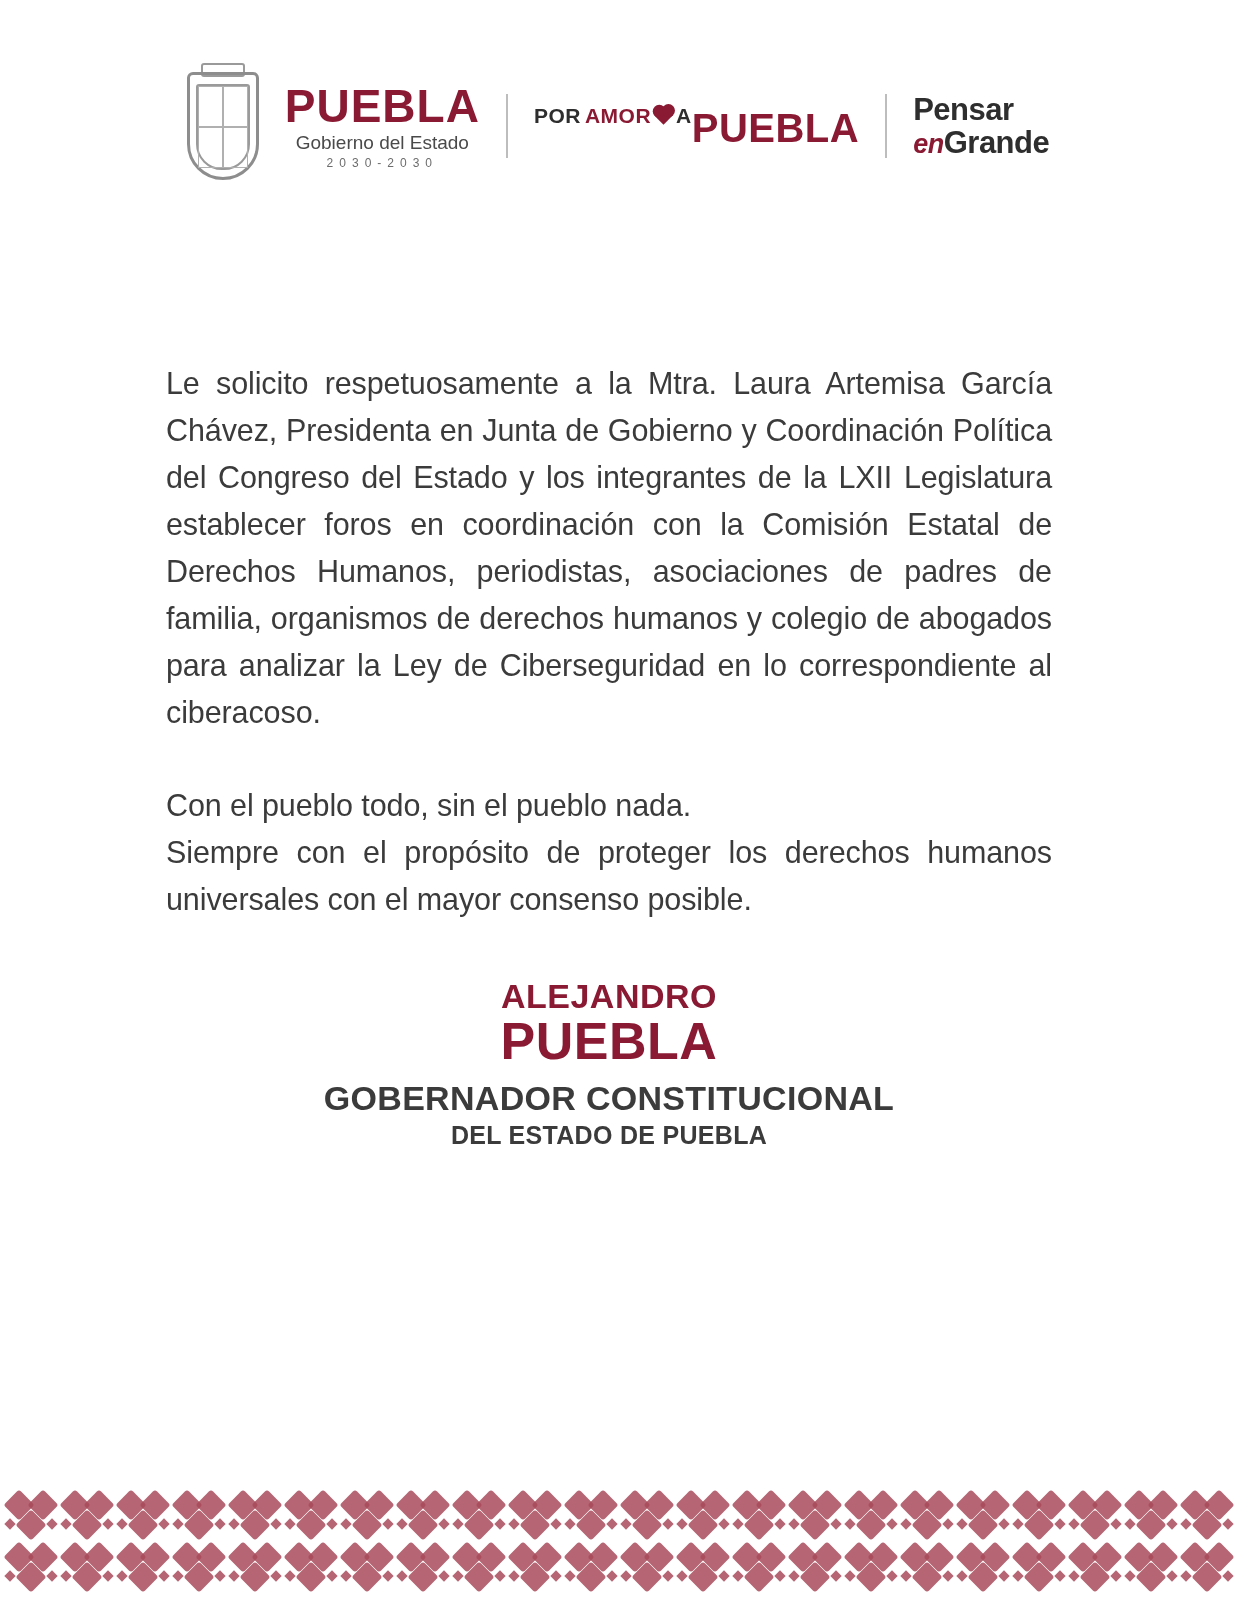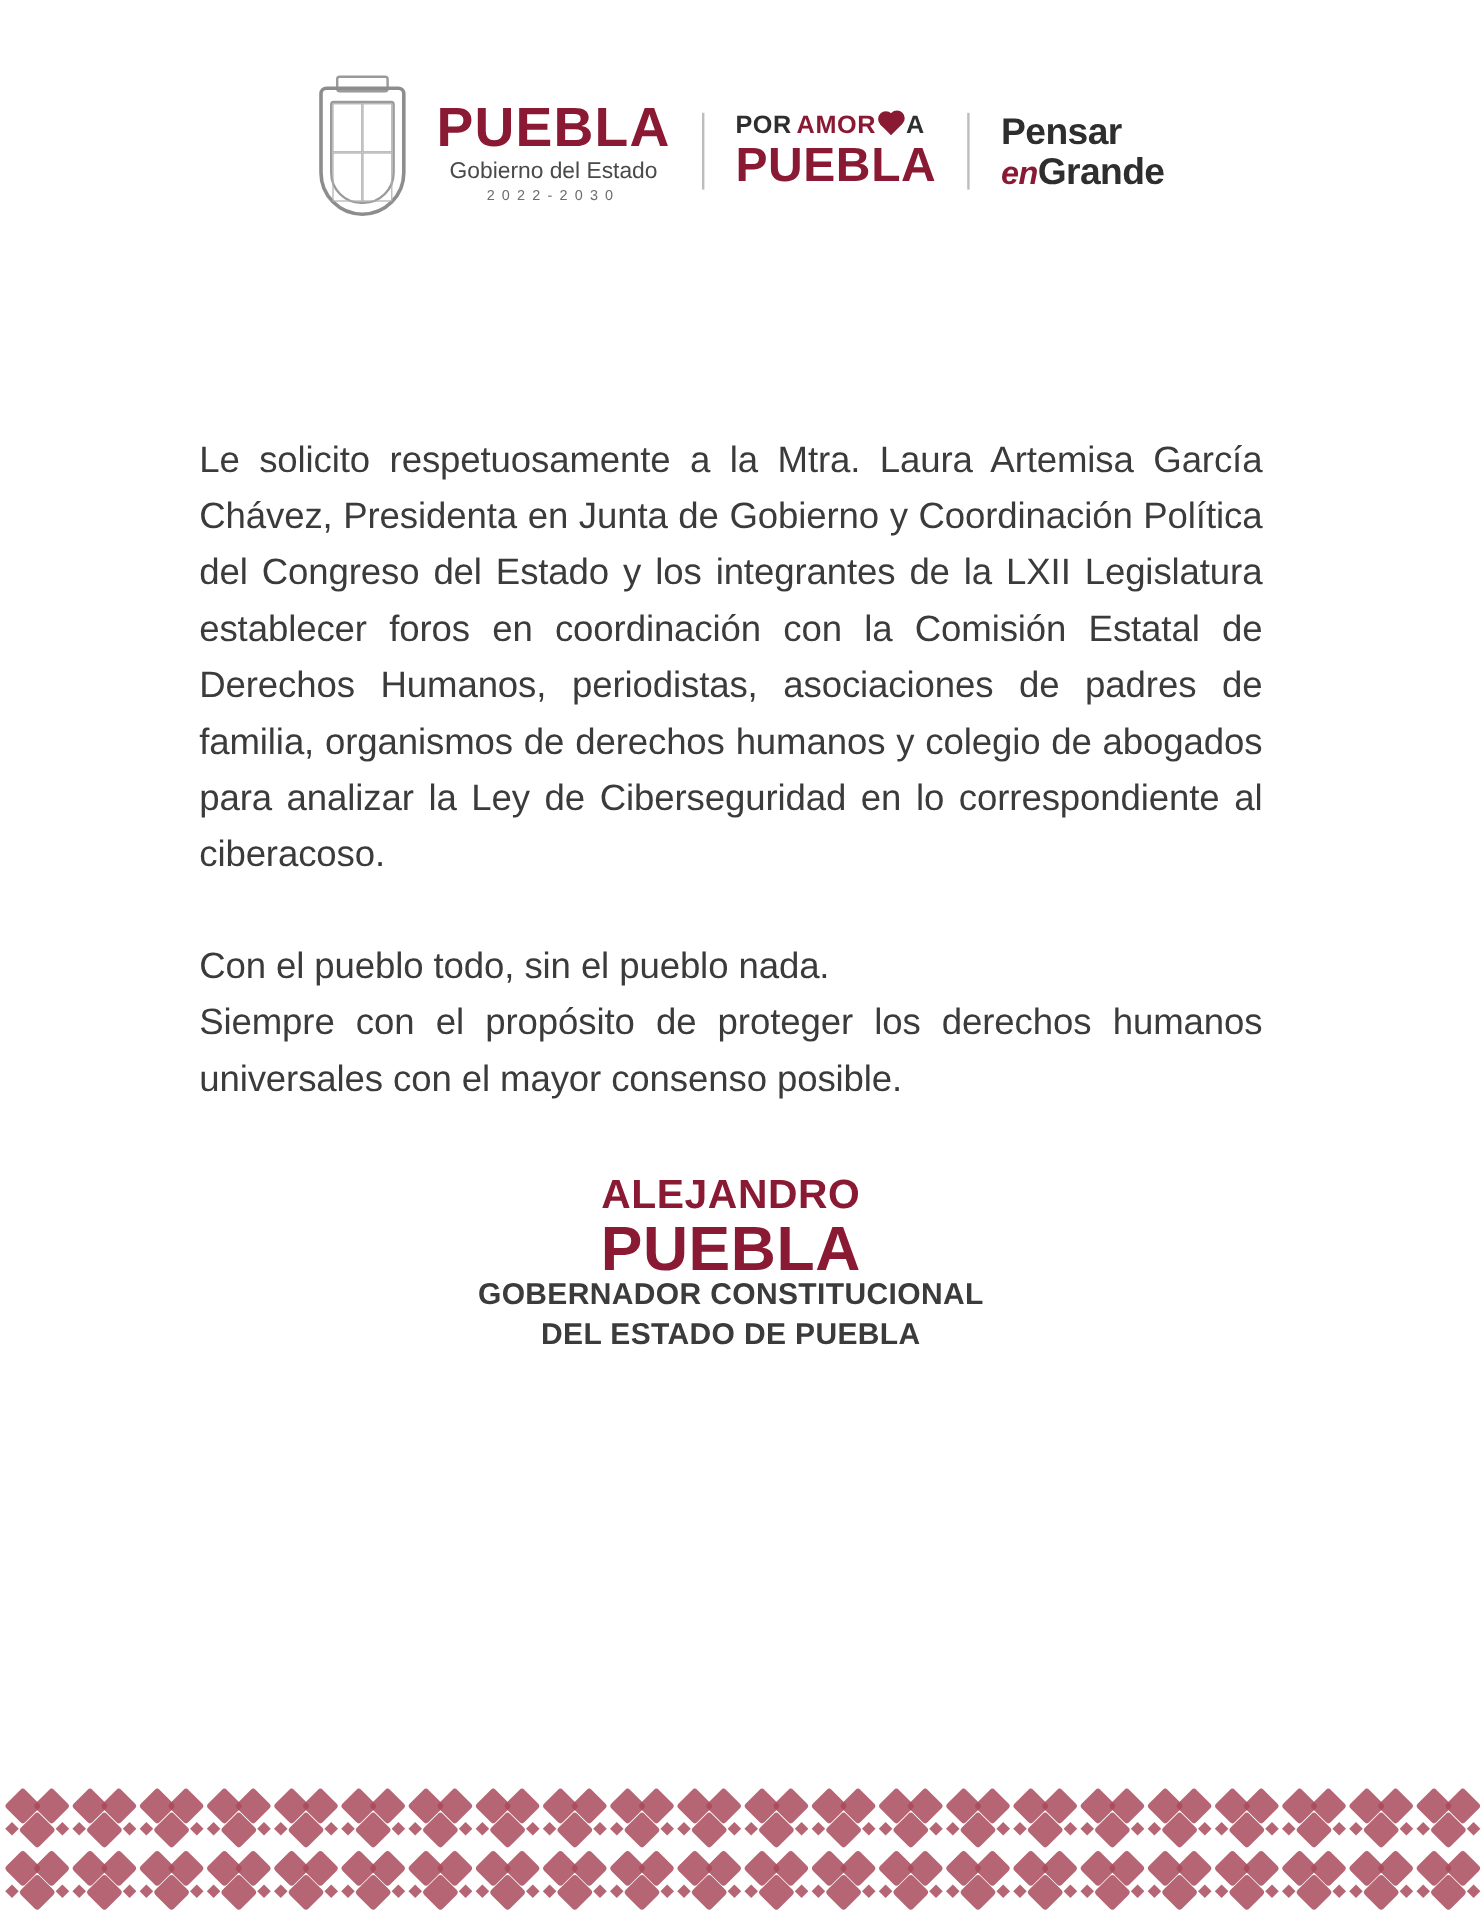--- a/index.html
+++ b/index.html
@@ -93,21 +93,21 @@
 
   .divider-bar {
     width: 2px;
     height: 64px;
     background: #bdbdbd;
     flex: none;
   }
 
   .amor-lockup {
     display: flex;
-    flex-direction: column;
+    flex-direction: row;
     line-height: 1;
   }
   .amor-row1 {
     font-size: 21px;
     font-weight: 700;
     letter-spacing: 0.5px;
     color: #2e2e2e;
     display: flex;
     align-items: baseline;
     gap: 4px;
@@ -208,23 +208,24 @@
     letter-spacing: 0.5px;
   }
   .sig-last {
     font-size: 52px;
     font-weight: 700;
     color: #8a1a33;
     letter-spacing: 0.5px;
     margin-top: 2px;
   }
   .sig-role1 {
-    font-size: 25px;
+    font-size: 34px;
     font-weight: 700;
     color: #3b3b3b;
+    margin-top: 14px;
     letter-spacing: 0.3px;
   }
   .sig-role2 {
     font-size: 25px;
     font-weight: 700;
     color: #3b3b3b;
     margin-top: 8px;
     letter-spacing: 0.3px;
   }
 
@@ -271,21 +272,21 @@
         <div></div>
         <div></div>
         <div></div>
         <div></div>
       </div>
   </div>
 
   <div class="puebla-lockup">
     <div class="puebla-word">PUEBLA</div>
     <div class="puebla-sub">Gobierno del Estado</div>
-    <div class="puebla-years">2022-2030</div>
+    <div class="puebla-years">2030-2030</div>
   </div>
 
   <div class="divider-bar"></div>
 
   <div class="amor-lockup">
     <div class="amor-row1">
       <span>POR</span>
       <span class="amor-red">AMOR</span>
       <span class="heart"></span>
       <span>A</span>

